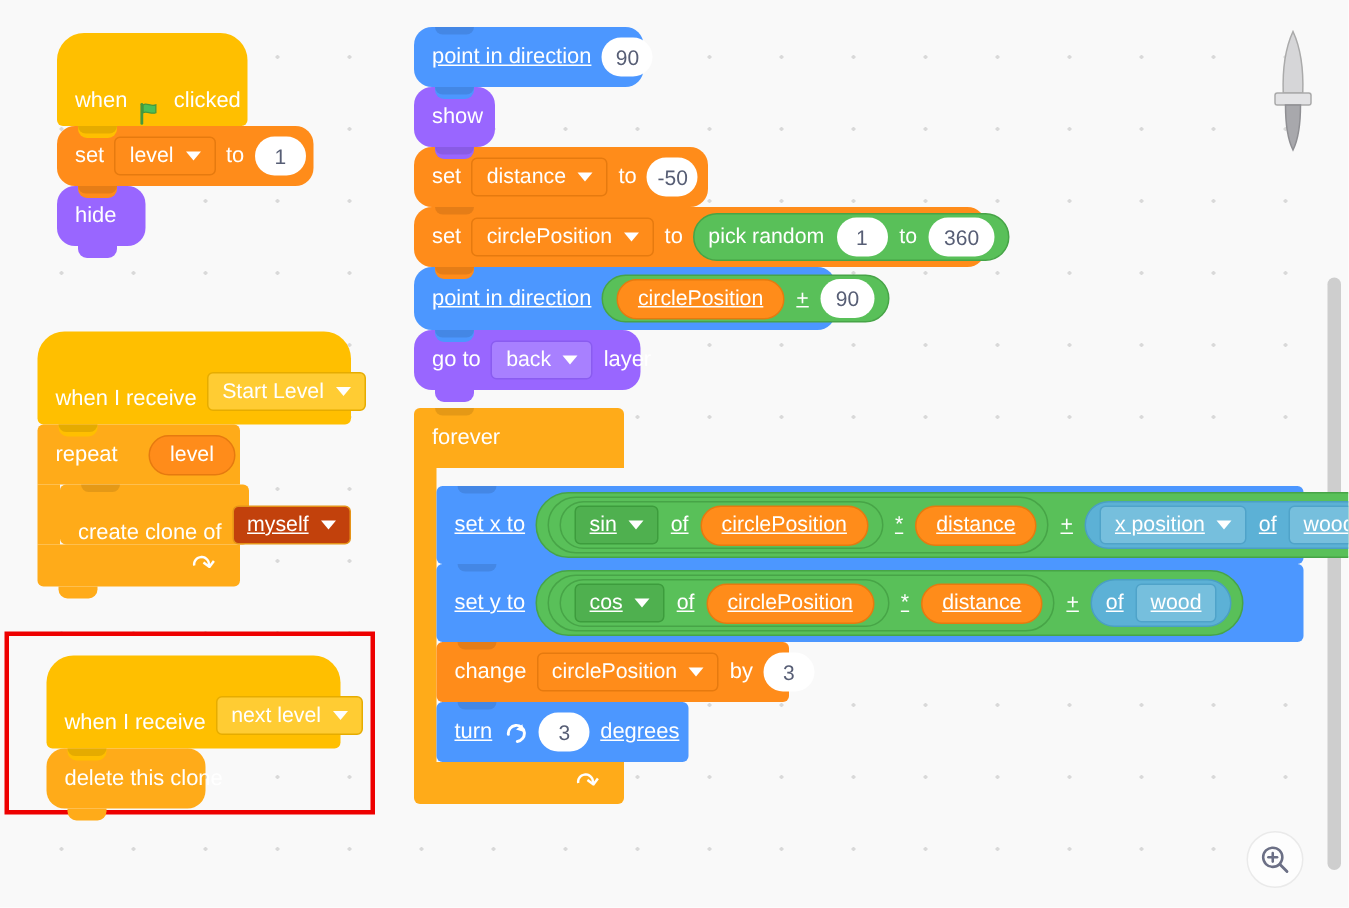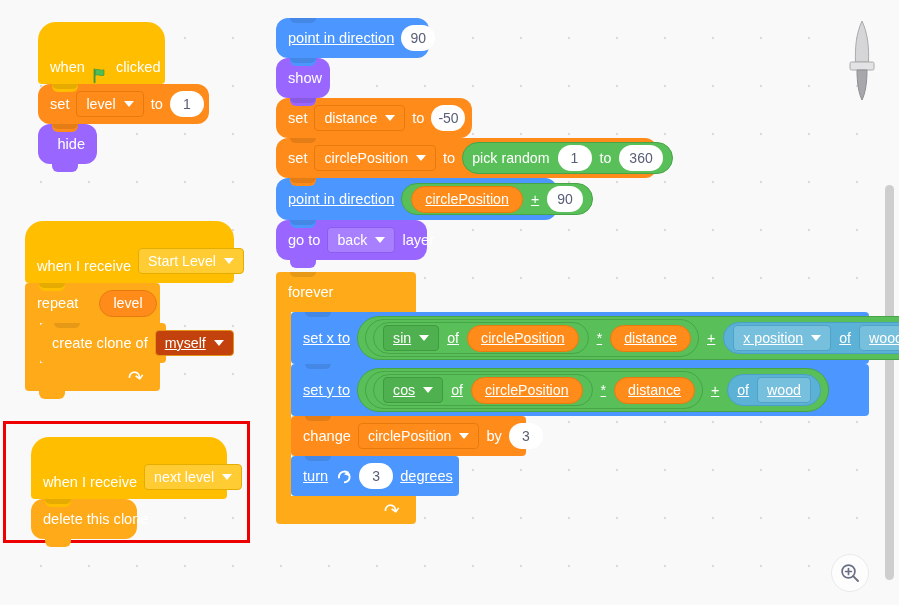--- a/index.html
+++ b/index.html
@@ -245,21 +245,21 @@
     </div>
     <div class="blk c-vars notch-top bump" style="width:171px; margin-top:0;">
       <span>set</span>
       <span class="field f-vars">
         <span>level</span>
         <i class="caret"></i>
       </span>
       <span>to</span>
       <span class="num">1</span>
     </div>
-    <div class="blk c-looks notch-top bump" style="width:59px;justify-content:flex-end;">
+    <div class="blk c-looks notch-top bump" style="width:59px;">
       <span>hide</span>
     </div>
   </div>
 
   <div class="script" style="left:25px; top:221px;">
     <div class="blk hat c-events bump" style="width:209px;">
       <span>when I receive</span>
       <span class="field f-events">
         <span>Start Level</span>
         <i class="caret"></i>
@@ -267,21 +267,21 @@
     </div>
     <div class="cblock">
       <div class="c-head c-control" style="width:135px; position:relative;">
         <div class="notch-top" style="position:absolute;inset:0;"></div>
         <span>repeat</span>
         <span class="reporter">level</span>
       </div>
       <div class="c-body">
         <div class="c-arm c-control"></div>
         <div class="c-inner">
-          <div class="blk c-control notch-top" style="width:126px; border-radius:4px;">
+          <div class="blk c-control notch-top" style="width:126px; border-radius:4px;align-items:flex-end;">
             <span>create clone of</span>
             <span class="field f-control">
               <span>myself</span>
               <i class="caret"></i>
             </span>
           </div>
         </div>
       </div>
       <div class="c-foot c-control bump" style="width:135px;">
         <span class="loop-arrow">↶</span>
@@ -359,21 +359,21 @@
 
     <div class="cblock">
       <div class="c-head c-control" style="width:140px; position:relative;margin-top:12px;">
         <div class="notch-top" style="position:absolute;inset:0;"></div>
         <span>forever</span>
       </div>
       <div class="c-body">
         <div class="c-arm c-control"></div>
         <div class="c-inner">
 
-          <div class="blk c-motion notch-top" style="width:578px; height:52px; border-radius:4px;">
+          <div class="blk c-motion notch-top" style="width:578px; height:52px; border-radius:4px;margin-top:12px;">
             <span>set x to</span>
             <span class="oper deeper">
               <span class="oper deep">
                 <span class="oper">
                   <span class="field f-oper">
                     <span>sin</span>
                     <i class="caret"></i>
                   </span>
                   <span>of</span>
                   <span class="reporter">circlePosition</span>

